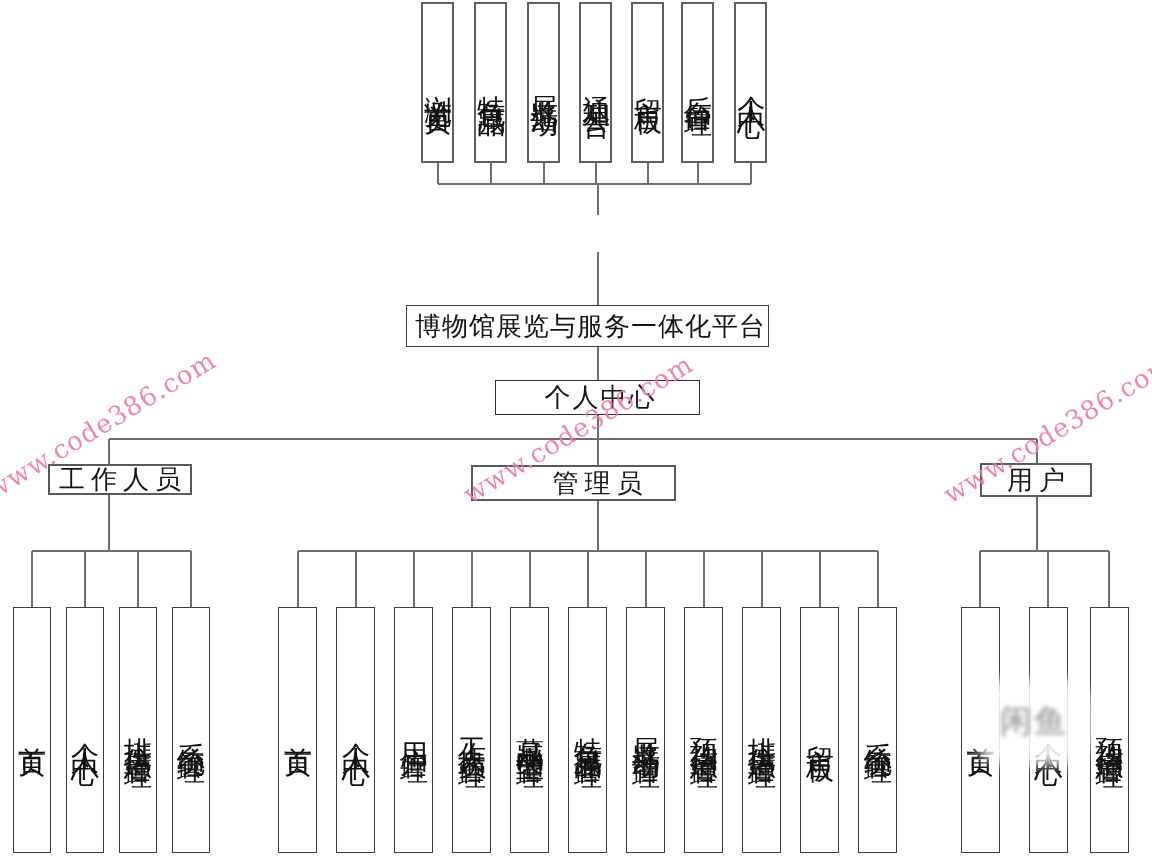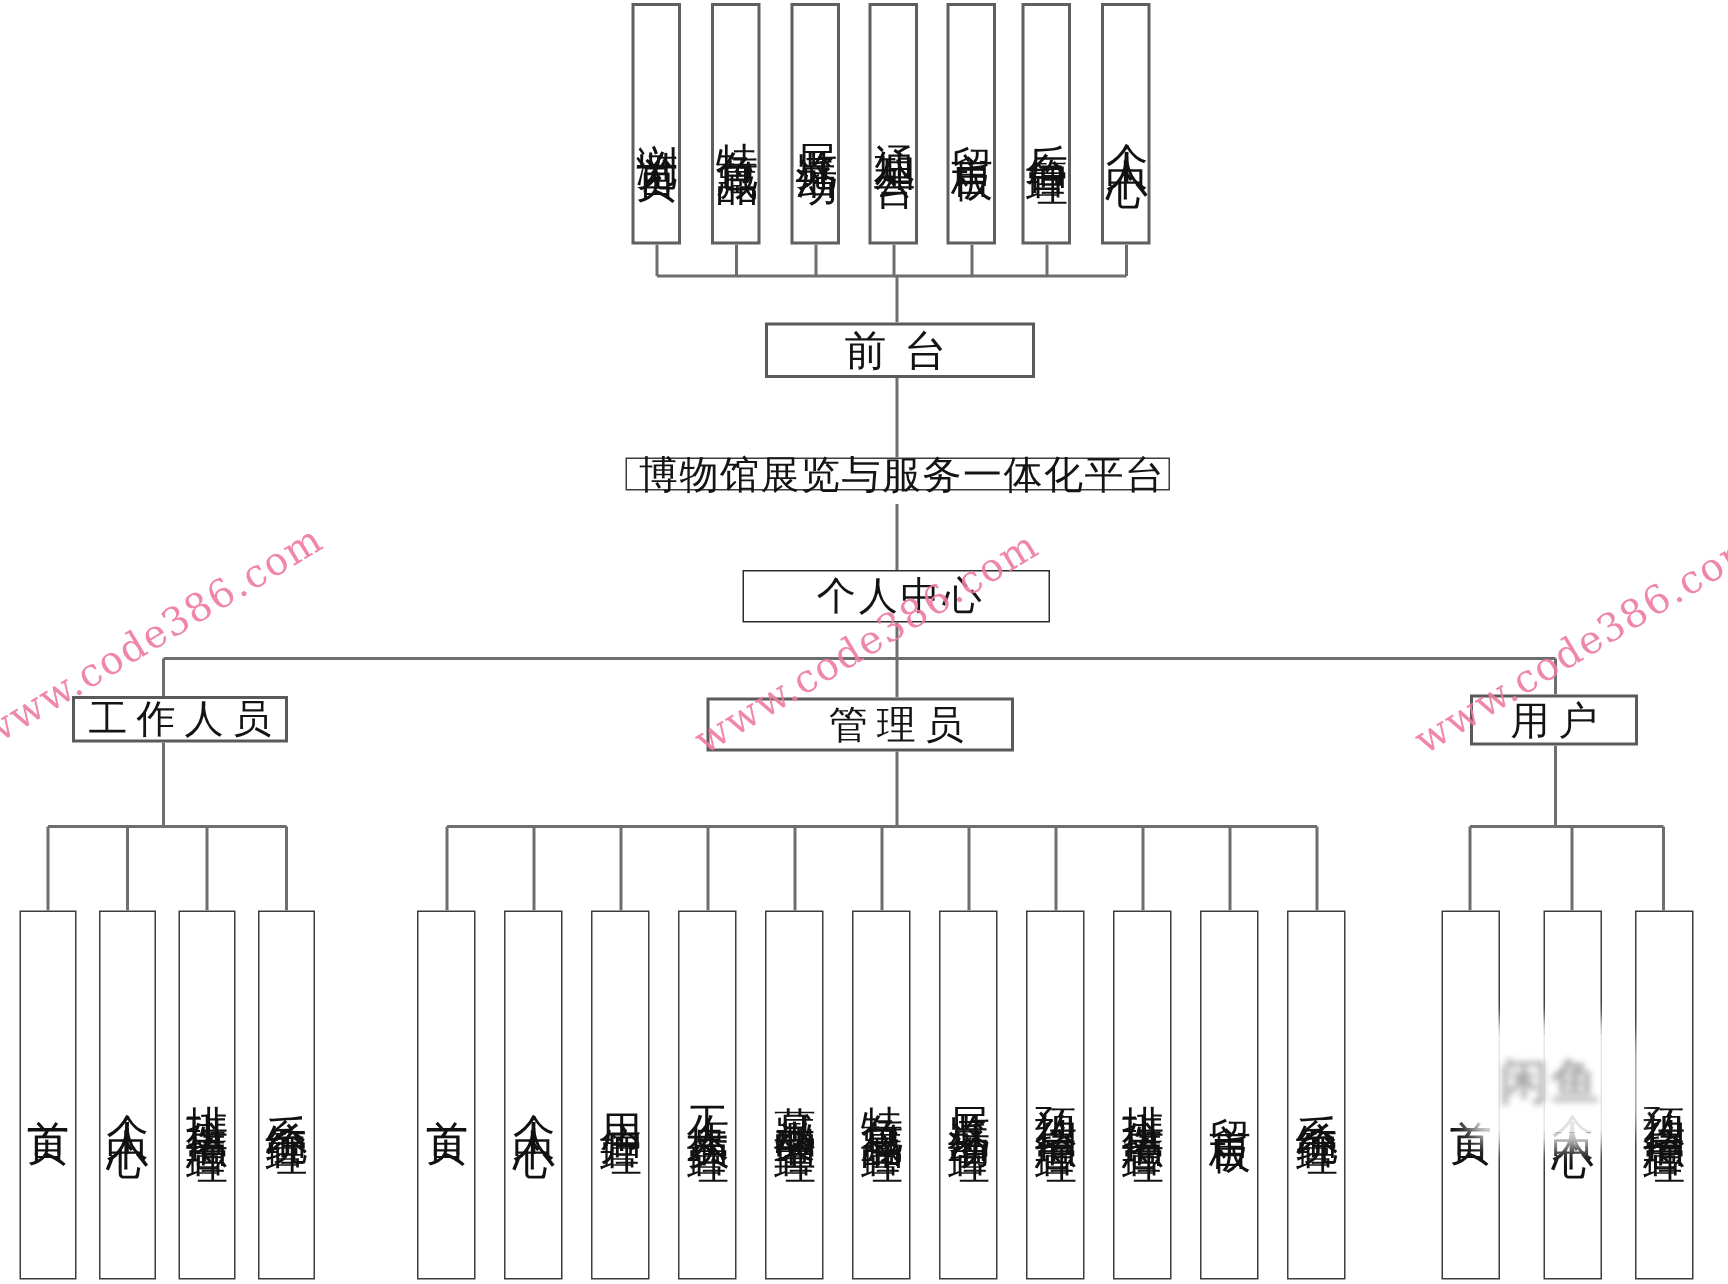--- a/index.html
+++ b/index.html
@@ -166,25 +166,22 @@
       <div class="line" style="left: 1047px; top: 551px; width: 2px; height: 56px;"></div>
       <div class="box cbox" style="left: 1028.5px; top: 607px; width: 39px; height: 246px;">
         <span class="vtext">个人中心</span>
       </div>
       <div class="line" style="left: 1108px; top: 551px; width: 2px; height: 56px;"></div>
       <div class="box cbox" style="left: 1089.5px; top: 607px; width: 39px; height: 246px;">
         <span class="vtext">预约信息管理</span>
       </div>
     </div>
 
-  <div class="box pbox" style="left:510px;top:215px;width:180px;height:37px;font-size:28px;">
-    <span class="lbl" style="letter-spacing:12px;">前台</span>
-  </div>
 
-  <div class="box pbox title-box" style="left:417px;top:305px;width:363px;height:22px;border-width:1.5px;border-color:#3d3d3d;align-items:center;">
+  <div class="box pbox title-box" style="left:406px;top:305px;width:363px;height:42px;border-width:1.5px;border-color:#3d3d3d;align-items:center;">
     <span class="lbl" style="letter-spacing:1px;">博物馆展览与服务一体化平台</span>
   </div>
 
   <div class="box pbox" style="left:495px;top:380px;width:205px;height:35px;border-width:1.5px;border-color:#2e2e2e;">
     <span class="lbl" style="letter-spacing:2px;">个人中心</span>
   </div>
 
   <div class="wm-site" style="left: -30px; top: 410px; color: rgb(238, 123, 157);">www.code386.com</div>
   <div class="wm-site" style="left: 447px; top: 414px; color: rgb(238, 123, 157);">www.code386.com</div>
   <div class="wm-site" style="left: 927px; top: 414px; color: rgb(238, 123, 157);">www.code386.com</div>

